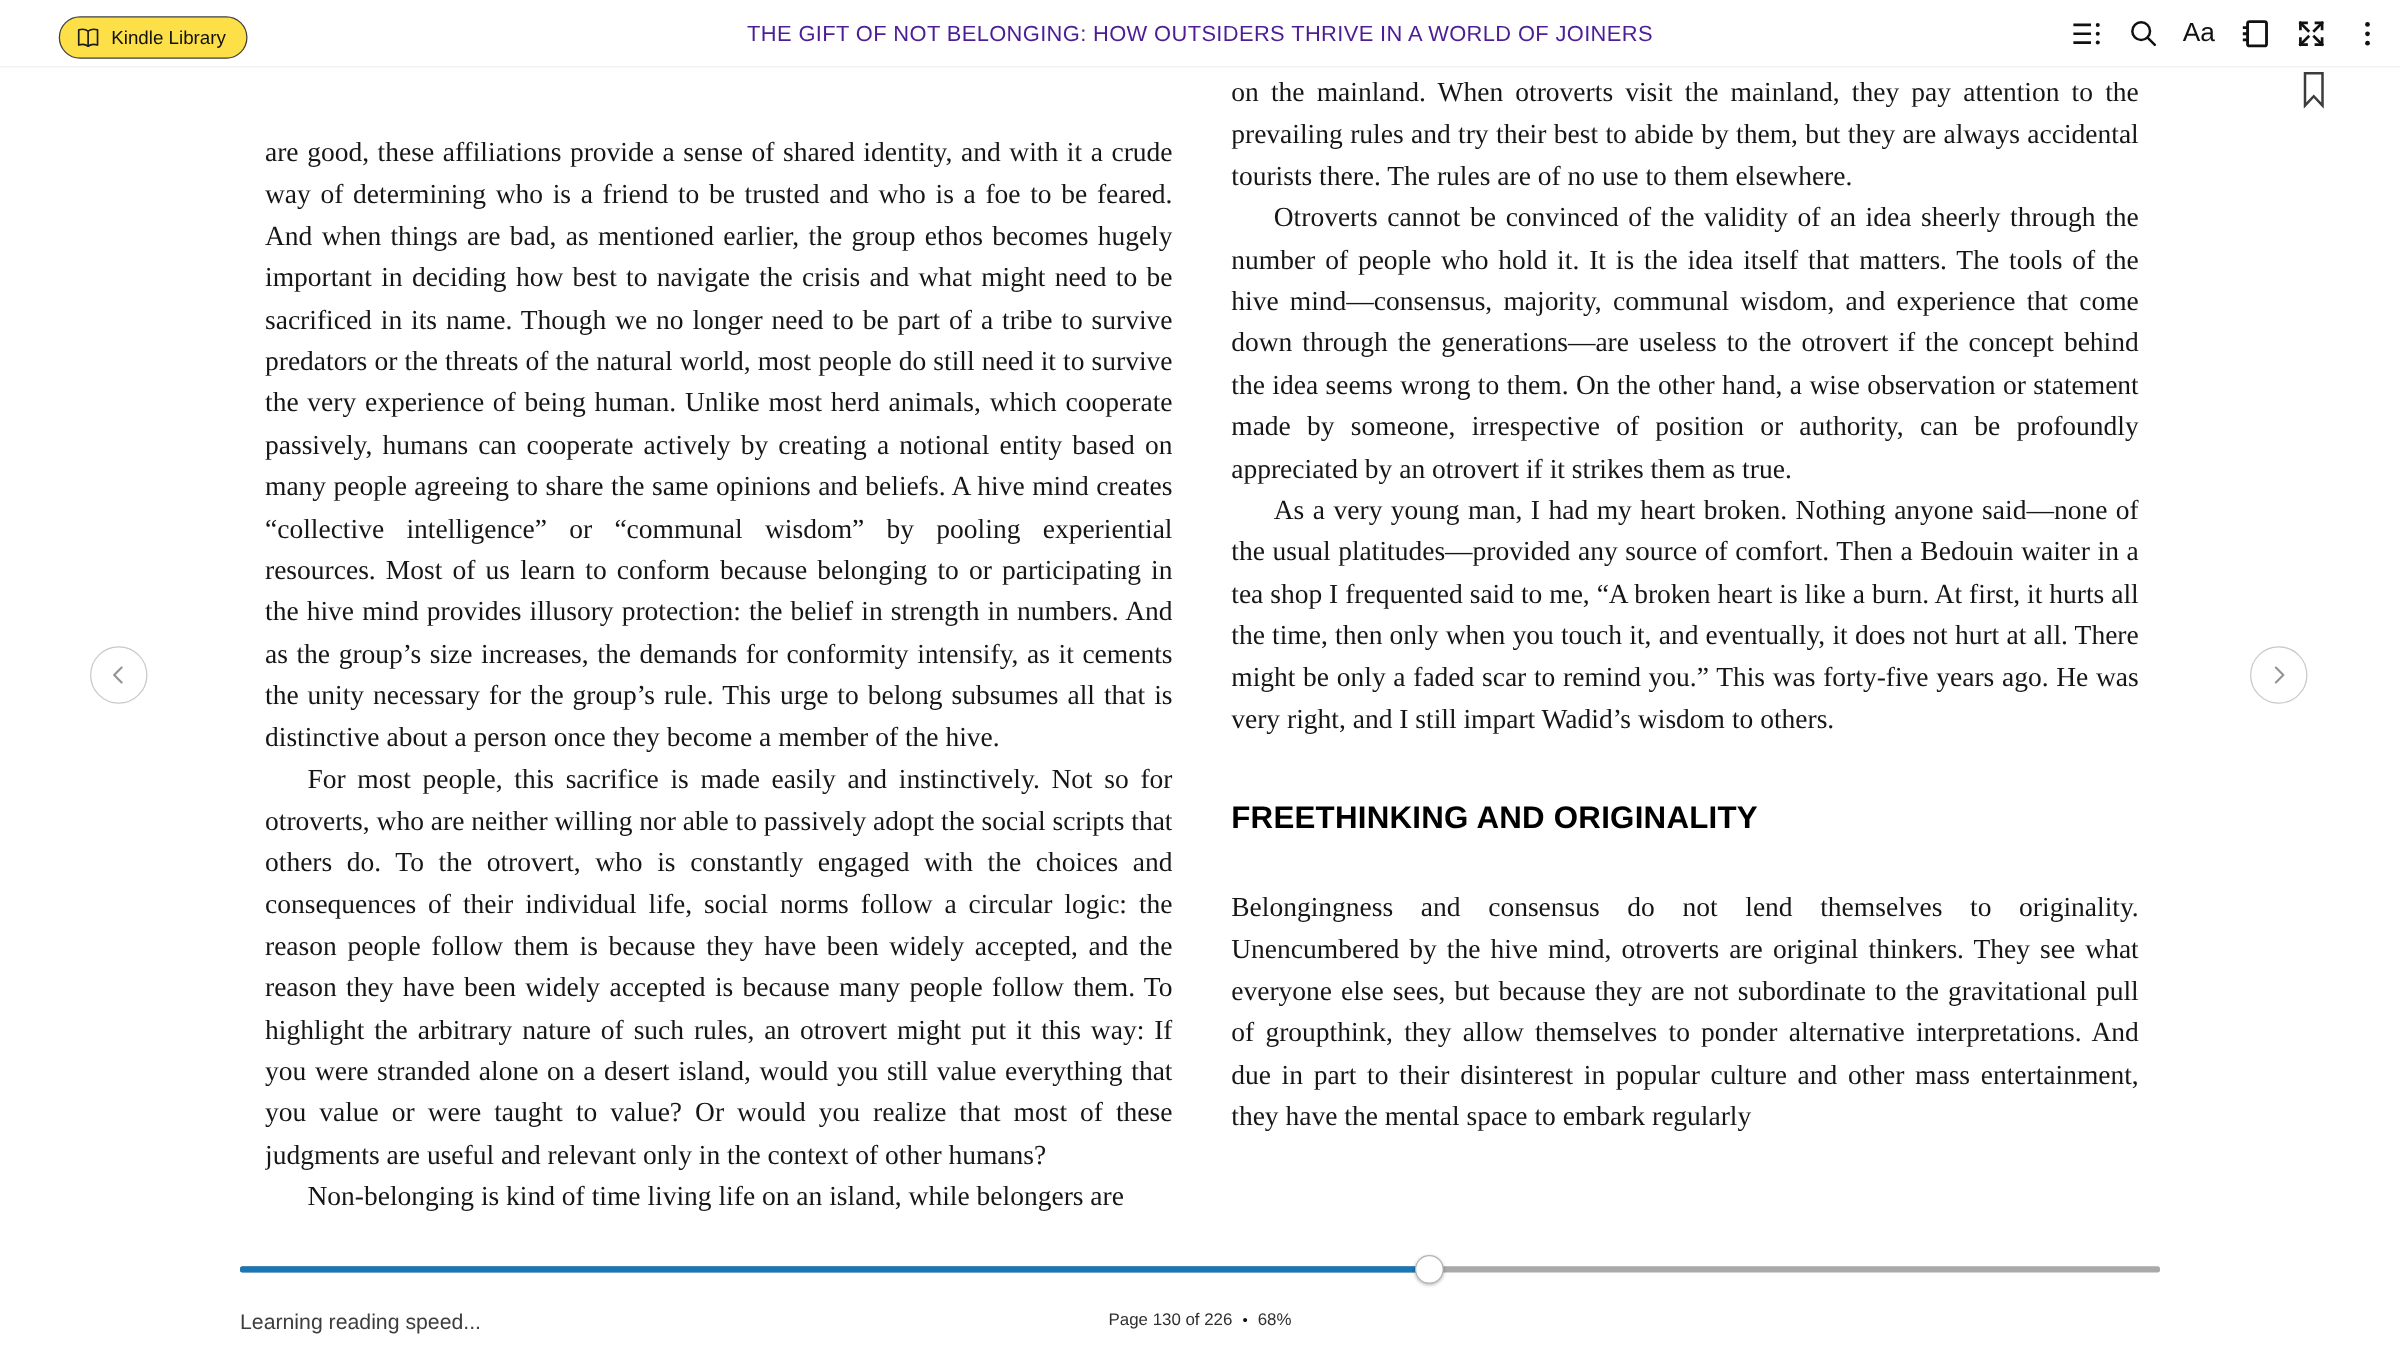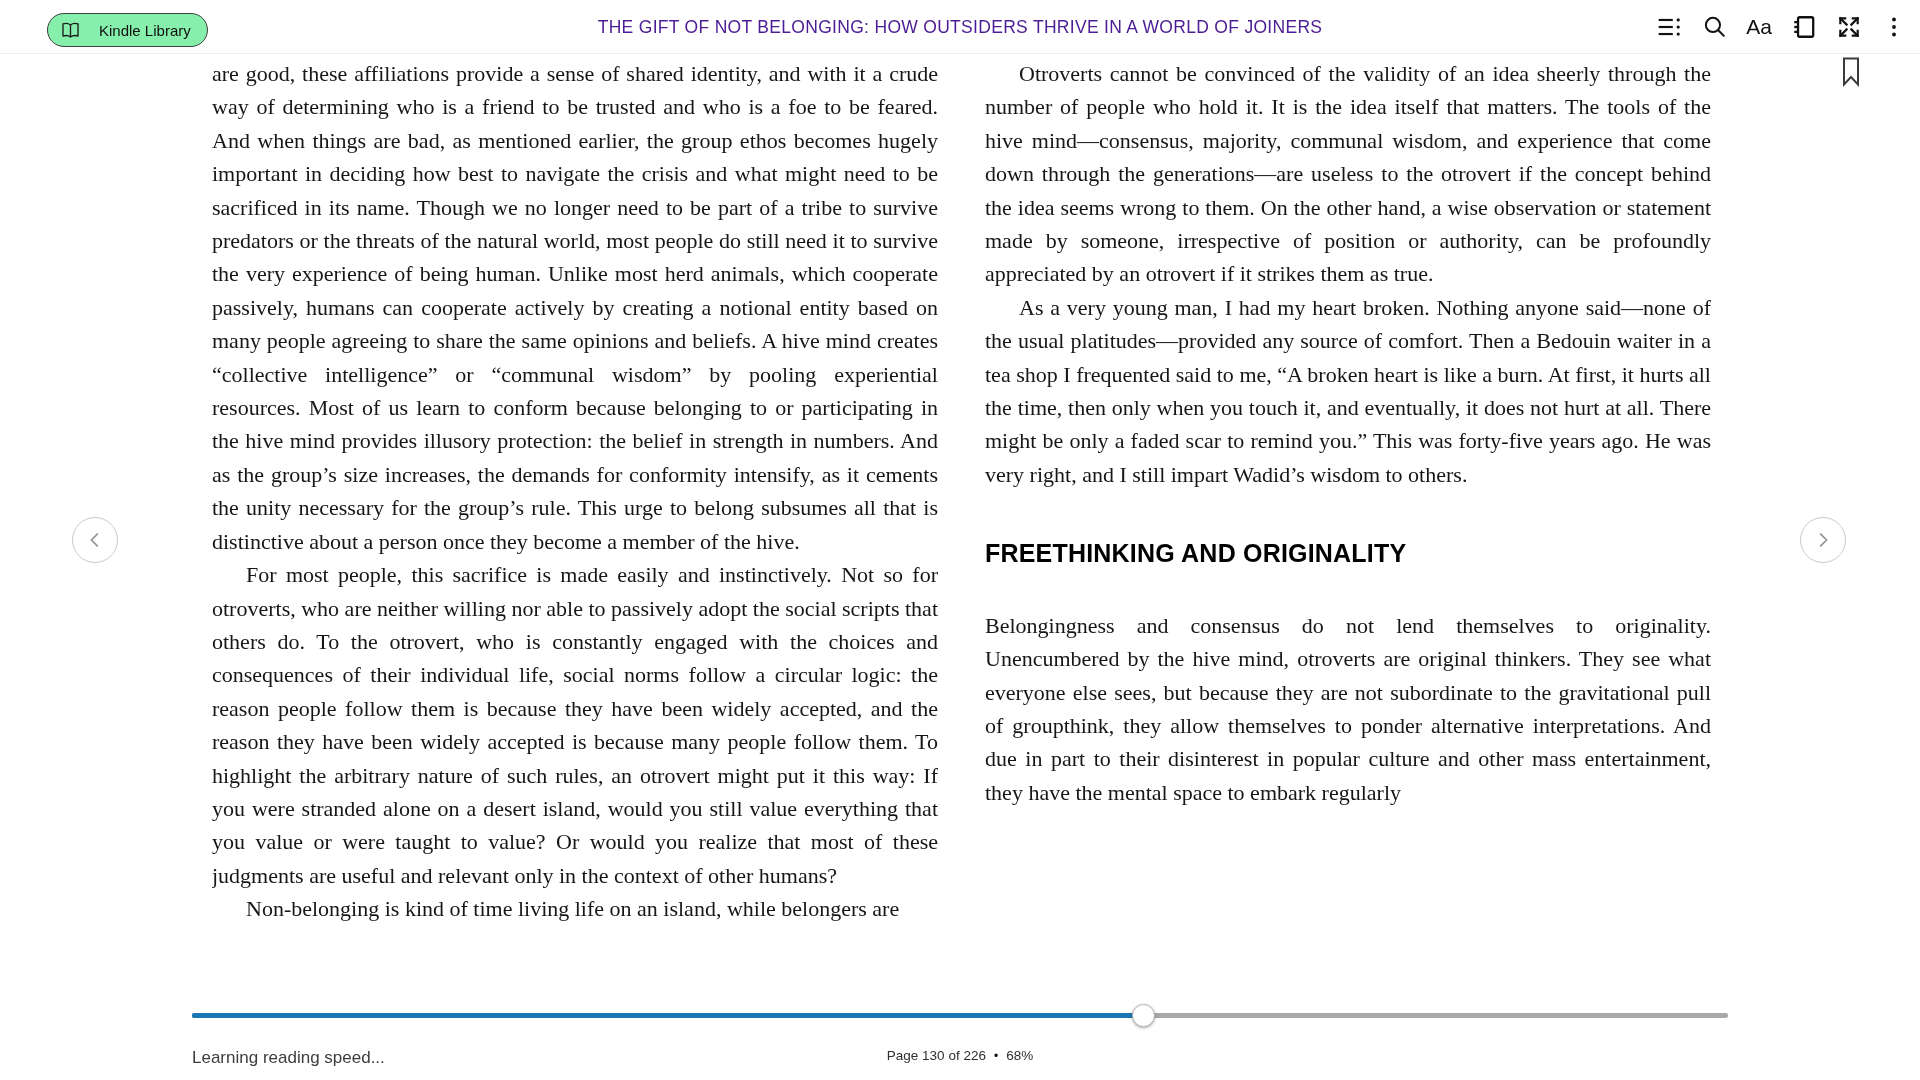--- a/index.html
+++ b/index.html
@@ -4,35 +4,35 @@
 <style>
   html,body{margin:0;padding:0;}
   body{
     width:1920px;height:1080px;position:relative;background:#ffffff;
     font-family:"Liberation Sans",sans-serif;color:#151515;overflow:hidden;
   }
   
   .toolbar{position:absolute;left:0;top:0;width:1920px;height:53px;background:#fff;
     border-bottom:1px solid #efefef;z-index:5;}
   .lib-btn{position:absolute;left:47px;top:13px;height:34px;display:flex;align-items:center;
-    gap:19px;padding:0 16px 0 13px;border:1px solid #3f3f3f;border-radius:18px;background:#86efac;
+    gap:9px;padding:0 16px 0 13px;border:1px solid #3f3f3f;border-radius:18px;background:#fde047;
     font-size:15px;color:#111;cursor:pointer;box-sizing:border-box;}
   .page-title{position:absolute;left:300px;right:300px;top:17px;text-align:center;
     font-size:17.5px;letter-spacing:.3px;color:#4c1d95;white-space:nowrap;}
   .tool-icons{position:absolute;right:12px;top:0;height:53px;display:flex;align-items:center;gap:17px;}
   .icon-btn{width:28px;height:28px;display:flex;align-items:center;justify-content:center;
     background:none;border:none;padding:0;cursor:pointer;color:#111;}
   .aa-glyph{font-size:21px;color:#111;line-height:1;}
   
   .bookmark{position:absolute;left:1841px;top:57px;width:20px;height:30px;background:none;border:none;padding:0;cursor:pointer;}
   
   .col{position:absolute;top:57px;width:726px;height:940px;overflow:hidden;
     font-family:"Liberation Serif","DejaVu Serif",serif;font-size:22px;line-height:33.4px;
     text-align:justify;color:#161616;}
-  .col-left{left:212px;}
+  .col-left{left:212px;margin-top:48px;}
   .col-right{left:985px;}
   .col p{margin:0;}
   .col p.indent{text-indent:34px;}
   .section-heading{font-family:"Liberation Sans",sans-serif;font-weight:700;font-size:25px;
     letter-spacing:.2px;color:#000000;margin:46px 0 38px 0;text-align:left;}
   
   .nav-btn{position:absolute;top:517px;width:46px;height:46px;border-radius:50%;
     border:1px solid #c9c9c9;background:#fff;display:flex;align-items:center;justify-content:center;
     padding:0;cursor:pointer;}
   .nav-prev{left:72px;}
@@ -135,20 +135,21 @@
   </span>
 </button>
 
 <div class="col col-left">
   <p>are good, these affiliations provide a sense of shared identity, and with it a crude way of determining who is a friend to be trusted and who is a foe to be feared. And when things are bad, as mentioned earlier, the group ethos becomes hugely important in deciding how best to navigate the crisis and what might need to be sacrificed in its name. Though we no longer need to be part of a tribe to survive predators or the threats of the natural world, most people do still need it to survive the very experience of being human. Unlike most herd animals, which cooperate passively, humans can cooperate actively by creating a notional entity based on many people agreeing to share the same opinions and beliefs. A hive mind creates “collective intelligence” or “communal wisdom” by pooling experiential resources. Most of us learn to conform because belonging to or participating in the hive mind provides illusory protection: the belief in strength in numbers. And as the group’s size increases, the demands for conformity intensify, as it cements the unity necessary for the group’s rule. This urge to belong subsumes all that is distinctive about a person once they become a member of the hive.</p>
   <p class="indent">For most people, this sacrifice is made easily and instinctively. Not so for otroverts, who are neither willing nor able to passively adopt the social scripts that others do. To the otrovert, who is constantly engaged with the choices and consequences of their individual life, social norms follow a circular logic: the reason people follow them is because they have been widely accepted, and the reason they have been widely accepted is because many people follow them. To highlight the arbitrary nature of such rules, an otrovert might put it this way: If you were stranded alone on a desert island, would you still value everything that you value or were taught to value? Or would you realize that most of these judgments are useful and relevant only in the context of other humans?</p>
   <p class="indent">Non-belonging is kind of time living life on an island, while belongers are</p>
 </div>
 
 <div class="col col-right">
+  <p>on the mainland. When otroverts visit the mainland, they pay attention to the prevailing rules and try their best to abide by them, but they are always accidental tourists there. The rules are of no use to them elsewhere.</p>
   <p class="indent">Otroverts cannot be convinced of the validity of an idea sheerly through the number of people who hold it. It is the idea itself that matters. The tools of the hive mind—consensus, majority, communal wisdom, and experience that come down through the generations—are useless to the otrovert if the concept behind the idea seems wrong to them. On the other hand, a wise observation or statement made by someone, irrespective of position or authority, can be profoundly appreciated by an otrovert if it strikes them as true.</p>
   <p class="indent">As a very young man, I had my heart broken. Nothing anyone said—none of the usual platitudes—provided any source of comfort. Then a Bedouin waiter in a tea shop I frequented said to me, “A broken heart is like a burn. At first, it hurts all the time, then only when you touch it, and eventually, it does not hurt at all. There might be only a faded scar to remind you.” This was forty-five years ago. He was very right, and I still impart Wadid’s wisdom to others.</p>
   <h2 class="section-heading">FREETHINKING AND ORIGINALITY</h2>
   <p>Belongingness and consensus do not lend themselves to originality. Unencumbered by the hive mind, otroverts are original thinkers. They see what everyone else sees, but because they are not subordinate to the gravitational pull of groupthink, they allow themselves to ponder alternative interpretations. And due in part to their disinterest in popular culture and other mass entertainment, they have the mental space to embark regularly</p>
 </div>
 
 <button class="nav-btn nav-prev">
   <span>
     <svg width="22" height="22" viewBox="0 0 24 24" fill="none" stroke="#949494" stroke-width="1.9" stroke-linecap="round" stroke-linejoin="round">
       <polyline points="14.5,5.5 8,12 14.5,18.5"></polyline>

